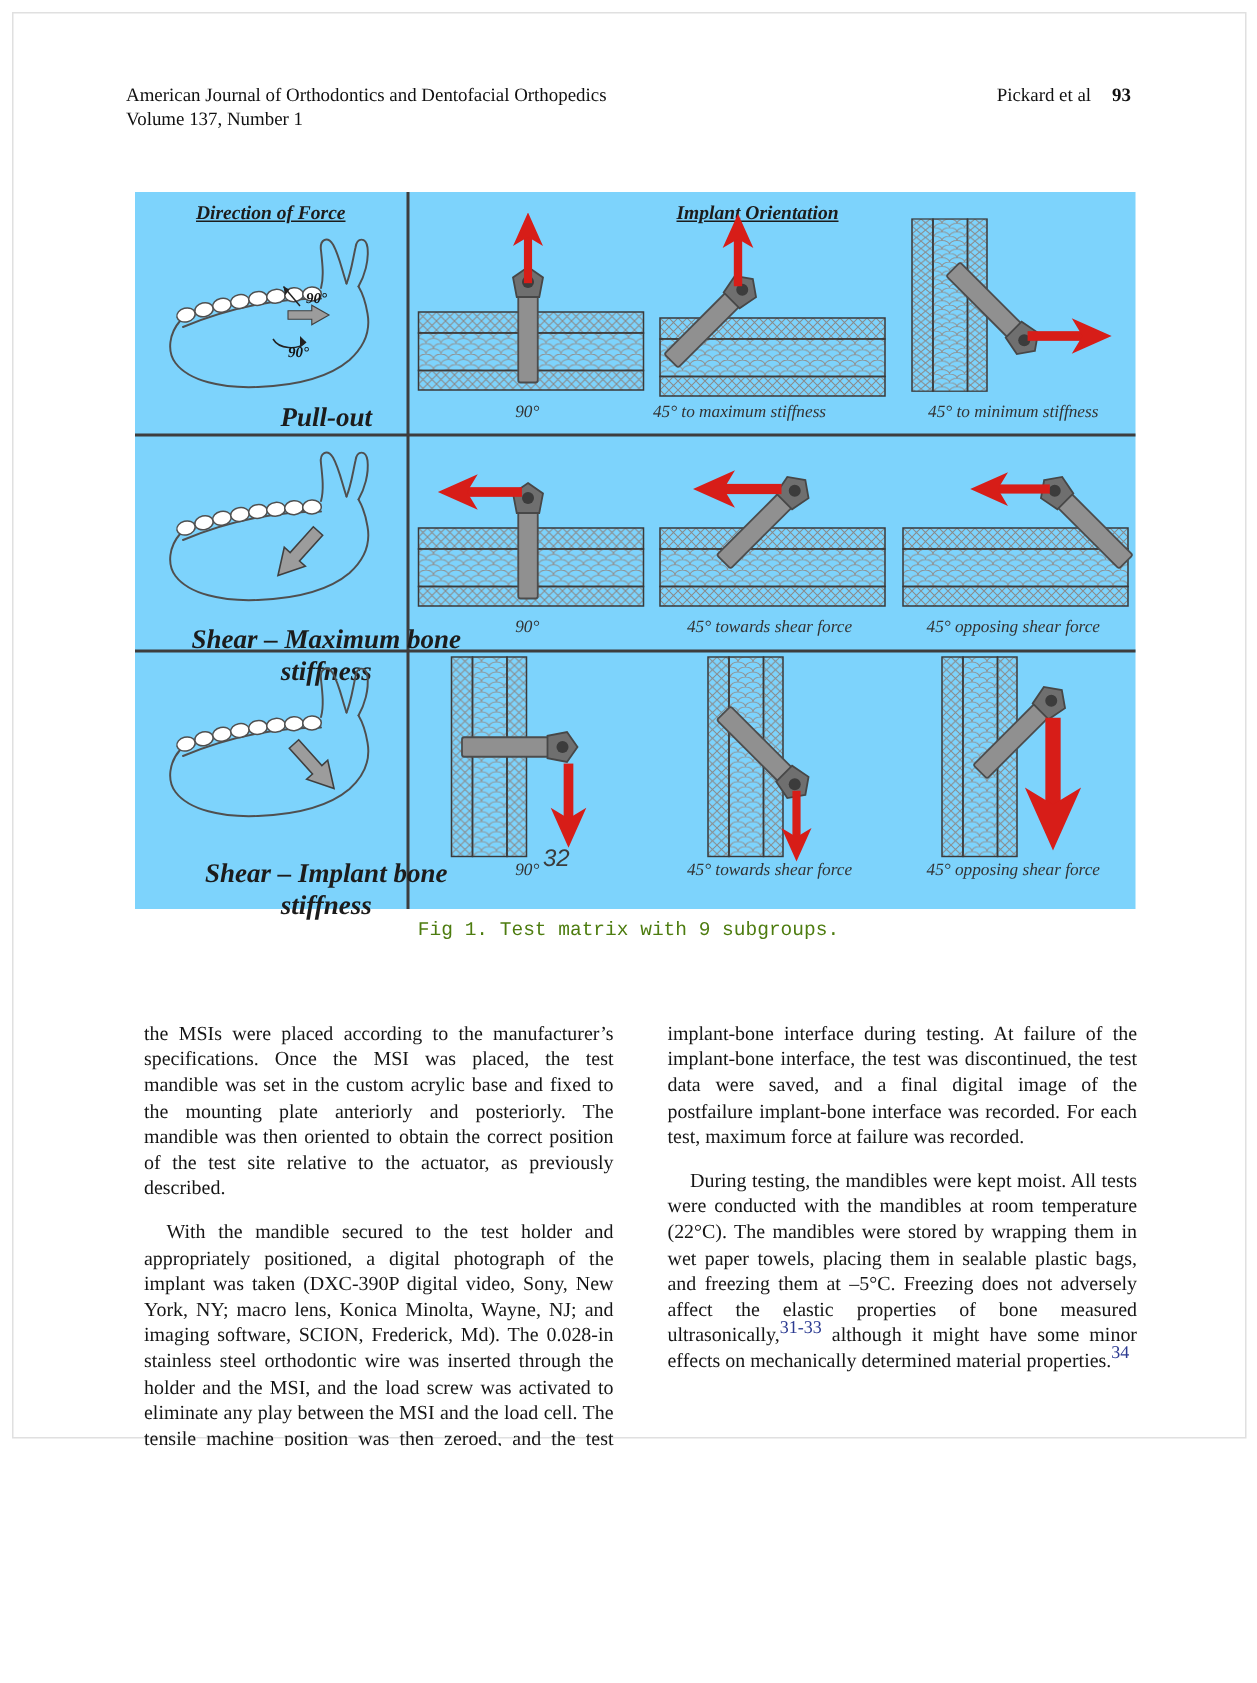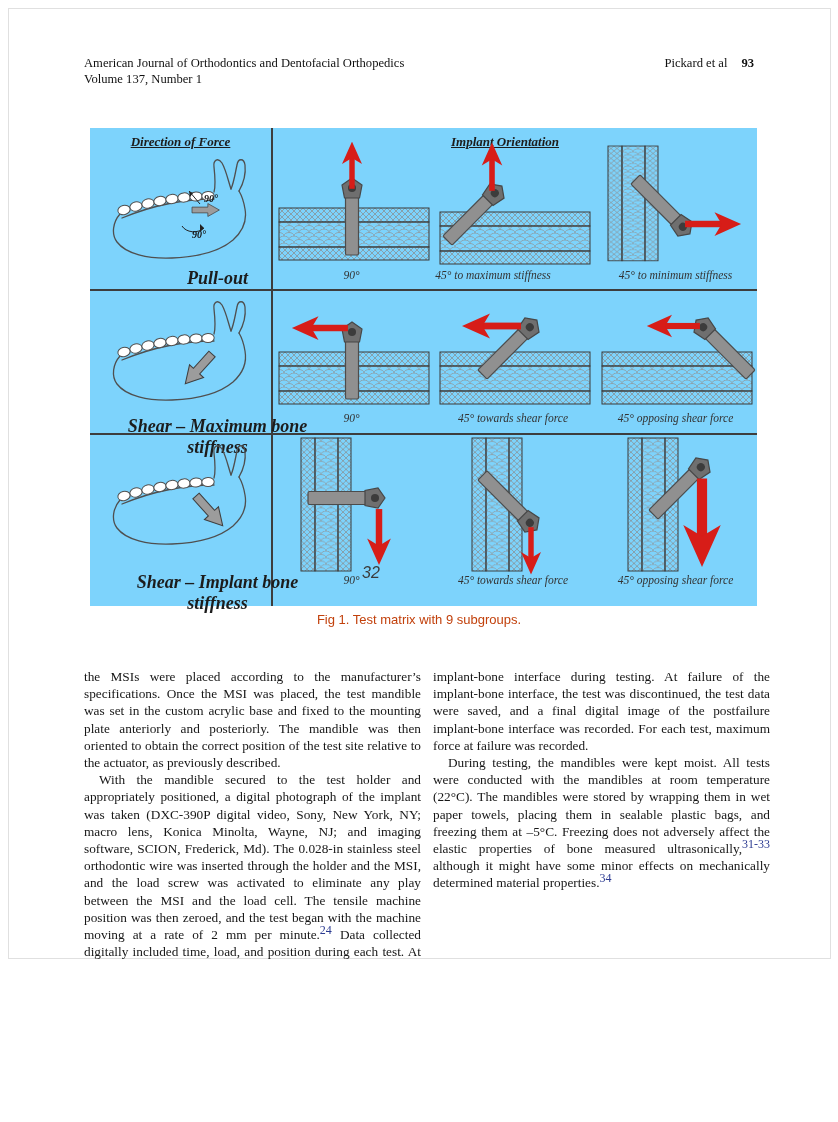--- a/index.html
+++ b/index.html
@@ -25,27 +25,27 @@
   .red-fill{fill:var(--red,#d71d18);}
   .gray-arrow{fill:#9c9c9c;stroke:#3f3f3f;stroke-width:1;}
   .bone-edge{stroke:#3a3a3a;stroke-width:1;}
   .jaw-line{fill:none;stroke:#4f4f4f;stroke-width:1.3;stroke-linecap:round;}
   .tooth{fill:#ffffff;stroke:#4f4f4f;stroke-width:1;}
   .jaw-90{font-family:"Liberation Serif",serif;font-size:10px;font-weight:bold;fill:#141414;}
   .tiny-line{stroke:#222;stroke-width:1;fill:none;}
 
   
   #fig-caption{position:absolute;left:0;right:0;top:612px;text-align:center;
-    font-family:Liberation Sans, sans-serif;font-size:13px;color:#c2410c;}
+    font-family:Liberation Mono, monospace;font-size:13px;color:#4d7c0f;}
 
   
   .col{position:absolute;top:668px;width:337px;font-size:13.3px;line-height:17.2px;text-align:justify;}
   #col-left{left:84px;}
   #col-right{left:433px;}
-  .para{margin:0;}
+  .para{margin:12px;}
   .indent{text-indent:15px;}
   sup.ref{color:#2b3a91;font-size:12px;line-height:0;vertical-align:super;}
   .subhead{font-family:"Liberation Sans",sans-serif;font-size:13.5px;color:#383838;
     margin:28px 0 11px 0;text-align:left;text-indent:0;}
 </style>
 </head>
 <body>
 
 <svg width="0" height="0" style="position:absolute" aria-hidden="true">
   <defs>

